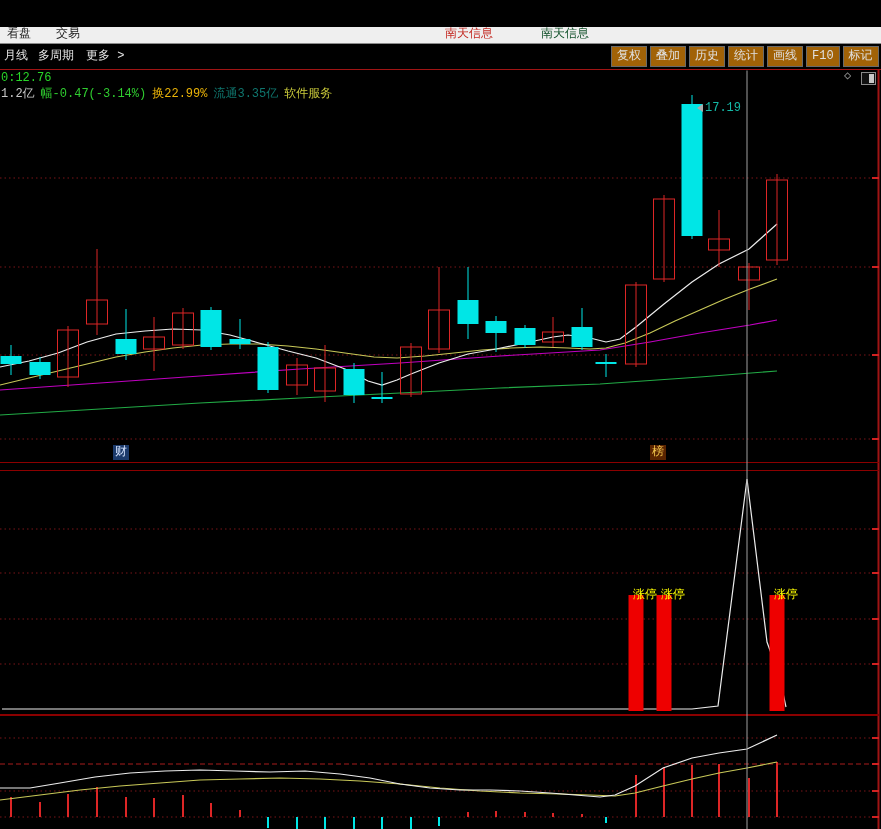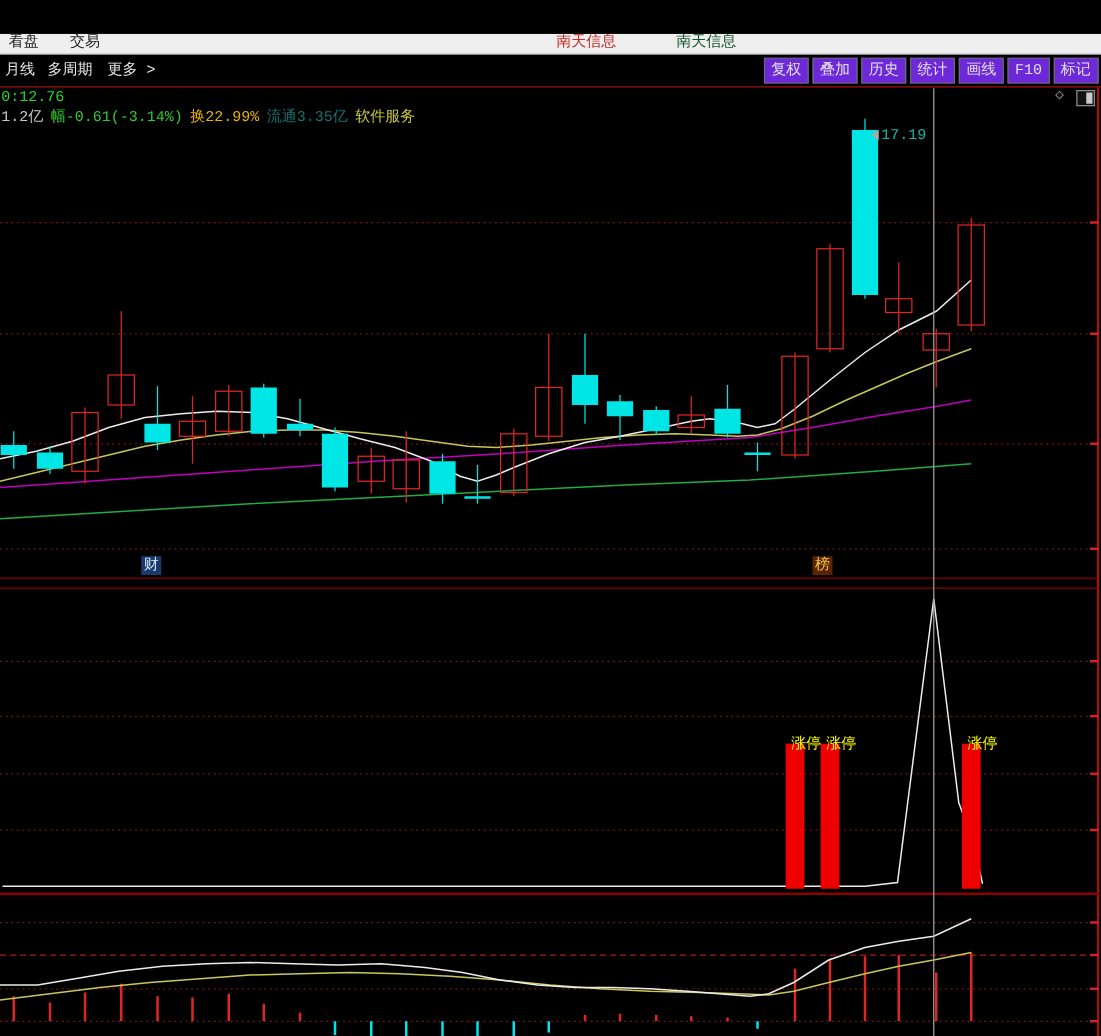--- a/index.html
+++ b/index.html
@@ -13,21 +13,21 @@
   .status-left{position:absolute;left:445px;top:0;}
   .status-right{position:absolute;left:541px;top:0;}
   
   .toolbar{position:absolute;left:0;top:17px;width:881px;height:25px;background:#000;
            color:#ddd;font-size:12px;padding-left:44px;}
   .toolbar .litem{position:absolute;top:0;line-height:25px;color:#e6e6e6;}
   .li-0{left:4px;} .li-1:{left:38px;} .li-1{left:38px;} .li-2{left:86px;}
   .rbuttons{position:absolute;left:611px;top:2px;width:270px;height:21px;display:flex;
             gap:3px;overflow:hidden;}
   .rbuttons .tbtn{flex:0 0 auto;height:19px;line-height:19px;padding:0 5px;border:1px solid #6a6a6a;
-                  background:#6d28d9;color:#e0e0e0;font-size:12px;text-align:center;white-space:nowrap;}
+                  background:#a16207;color:#e0e0e0;font-size:12px;text-align:center;white-space:nowrap;}
   
   #chart-svg{position:absolute;left:0;top:0;}
   .ov{position:absolute;font-size:12px;line-height:14px;white-space:nowrap;}
   #info-line1{left:1px;top:44px;}
   #info-line2{left:1px;top:60px;}
   #info-line2 span{margin-right:6px;}
   #price-label{color:#14b8a6;}
   .arrow-left{position:absolute;width:0;height:0;border-top:4px solid transparent;
               border-bottom:4px solid transparent;border-right:6px solid #aaa;}
   .evmark{padding:0 2px;line-height:15px;}
@@ -186,21 +186,21 @@
       <line x1="719" y1="790" x2="719" y2="737" stroke="#dd2626" stroke-width="2"></line>
       <line x1="749" y1="790" x2="749" y2="751" stroke="#dd2626" stroke-width="2"></line>
       <line x1="777" y1="790" x2="777" y2="735" stroke="#dd2626" stroke-width="2"></line>
       <polyline points="0,773 40,768 80,763 120,759 160,756 200,753 240,752 280,751 320,752 360,754 400,757 440,761 480,764 520,766 560,767 590,768 615,769 635,766 663,759 692,752 719,746 747,741 777,735" fill="none" stroke="#c8c858" stroke-width="1.2"></polyline>
       <polyline points="0,761 30,761 60,756 95,750 130,746 165,744 200,743 235,744 270,745 305,744 340,747 370,751 400,757 430,761 460,763 490,763 520,764 550,766 575,768 600,770 615,768 635,759 663,741 692,731 719,726 747,722 777,708" fill="none" stroke="#ececec" stroke-width="1.2"></polyline>
       <line x1="747" y1="824" x2="823" y2="824" stroke="#5040d0" stroke-width="3"></line>
       <line x1="747" y1="43.5" x2="747" y2="825" stroke="#a0a0a0" stroke-width="1"></line>
     </svg>
 
   <div class="ov" id="info-line1" style="color: rgb(40, 213, 40);">0:12.76</div>
-  <div class="ov" id="info-line2"><span style="color: rgb(200, 200, 200);">1.2亿</span><span style="color: rgb(47, 204, 47);">幅-0.61(-3.14%)</span><span style="color: #eab308;">换22.99%</span><span style="color: #0f766e;">流通3.35亿</span><span style="color: rgb(201, 201, 58);">软件服务</span></div>
+  <div class="ov" id="info-line2"><span style="color: rgb(200, 200, 200);">1.2亿</span><span style="color: rgb(47, 204, 47);">幅-0.47(-3.14%)</span><span style="color: #eab308;">换22.99%</span><span style="color: #0f766e;">流通3.35亿</span><span style="color: rgb(201, 201, 58);">软件服务</span></div>
 
   <div class="ov" id="price-label" style="left: 705px; top: 74px;">
     <span class="arrow-left" id="price-arrow" style="left:-8px;top:3px;"></span>
     <span>17.19</span>
   </div>
 
   <span class="diamond-icon">◇</span>
   <span class="box-icon">
       <span class="inner"></span>
     </span>

